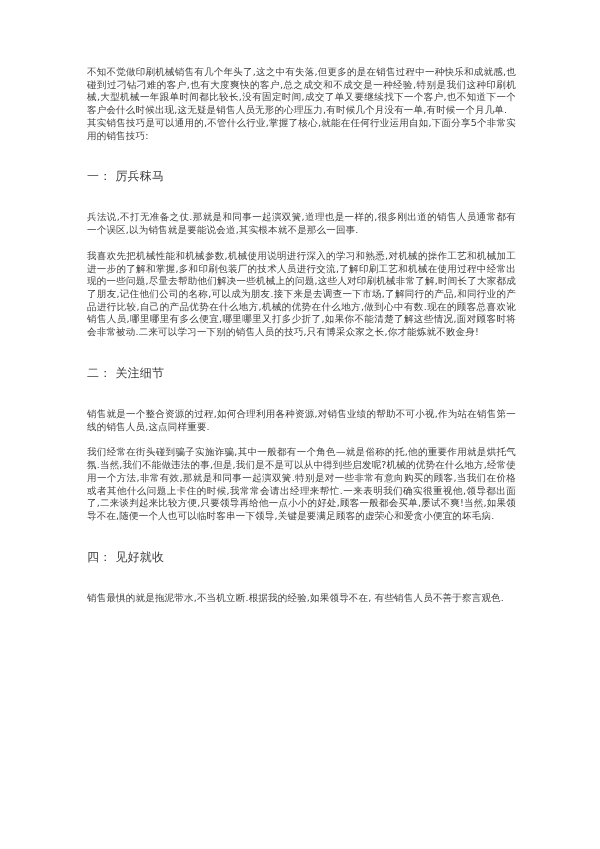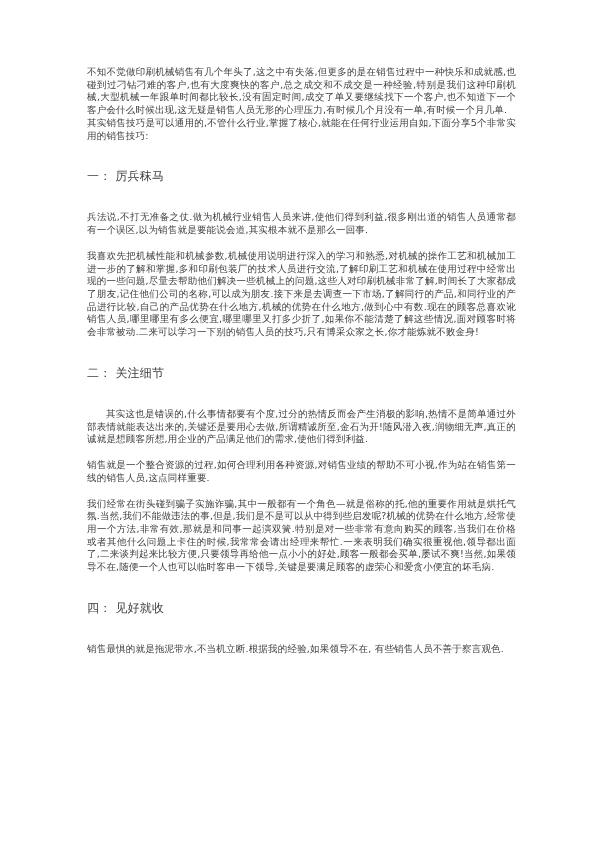--- a/index.html
+++ b/index.html
@@ -34,24 +34,23 @@
   }
 </style>
 </head>
 <body>
 
 <div class="page">
   <p class="para no-gap">不知不觉做印刷机械销售有几个年头了,这之中有失落,但更多的是在销售过程中一种快乐和成就感,也碰到过刁钻刁难的客户,也有大度爽快的客户,总之成交和不成交是一种经验,特别是我们这种印刷机械,大型机械一年跟单时间都比较长,没有固定时间,成交了单又要继续找下一个客户,也不知道下一个客户会什么时候出现,这无疑是销售人员无形的心理压力,有时候几个月没有一单,有时候一个月几单.</p>
   <p class="para">其实销售技巧是可以通用的,不管什么行业,掌握了核心,就能在任何行业运用自如,下面分享5个非常实用的销售技巧:</p>
 
   <h2 class="heading">一： 厉兵秣马</h2>
-  <p class="para">兵法说,不打无准备之仗.做为机械行业销售人员来讲,使他们得到利益,很多刚出道的销售人员通常都有一个误区,以为销售就是要能说会道,其实根本就不是那么一回事.</p>
+  <p class="para">兵法说,不打无准备之仗.那就是和同事一起演双簧,道理也是一样的,很多刚出道的销售人员通常都有一个误区,以为销售就是要能说会道,其实根本就不是那么一回事.</p>
   <p class="para">我喜欢先把机械性能和机械参数,机械使用说明进行深入的学习和熟悉,对机械的操作工艺和机械加工进一步的了解和掌握,多和印刷包装厂的技术人员进行交流,了解印刷工艺和机械在使用过程中经常出现的一些问题,尽量去帮助他们解决一些机械上的问题,这些人对印刷机械非常了解,时间长了大家都成了朋友,记住他们公司的名称,可以成为朋友.接下来是去调查一下市场,了解同行的产品,和同行业的产品进行比较,自己的产品优势在什么地方,机械的优势在什么地方,做到心中有数.现在的顾客总喜欢讹销售人员,哪里哪里有多么便宜,哪里哪里又打多少折了,如果你不能清楚了解这些情况,面对顾客时将会非常被动.二来可以学习一下别的销售人员的技巧,只有博采众家之长,你才能炼就不败金身!</p>
 
   <h2 class="heading">二： 关注细节</h2>
-  <p class="para indent">其实这也是错误的,什么事情都要有个度,过分的热情反而会产生消极的影响,热情不是简单通过外部表情就能表达出来的,关键还是要用心去做,所谓精诚所至,金石为开!随风潜入夜,润物细无声,真正的诚就是想顾客所想,用企业的产品满足他们的需求,使他们得到利益.</p>
 
   <p class="para">销售就是一个整合资源的过程,如何合理利用各种资源,对销售业绩的帮助不可小视,作为站在销售第一线的销售人员,这点同样重要.</p>
   <p class="para">我们经常在街头碰到骗子实施诈骗,其中一般都有一个角色—就是俗称的托,他的重要作用就是烘托气氛.当然,我们不能做违法的事,但是,我们是不是可以从中得到些启发呢?机械的优势在什么地方,经常使用一个方法,非常有效,那就是和同事一起演双簧.特别是对一些非常有意向购买的顾客,当我们在价格或者其他什么问题上卡住的时候,我常常会请出经理来帮忙.一来表明我们确实很重视他,领导都出面了,二来谈判起来比较方便,只要领导再给他一点小小的好处,顾客一般都会买单,屡试不爽!当然,如果领导不在,随便一个人也可以临时客串一下领导,关键是要满足顾客的虚荣心和爱贪小便宜的坏毛病.</p>
 
   <h2 class="heading">四： 见好就收</h2>
   <p class="para">销售最惧的就是拖泥带水,不当机立断.根据我的经验,如果领导不在, 有些销售人员不善于察言观色.</p>
 </div>
 
 </body></html>

